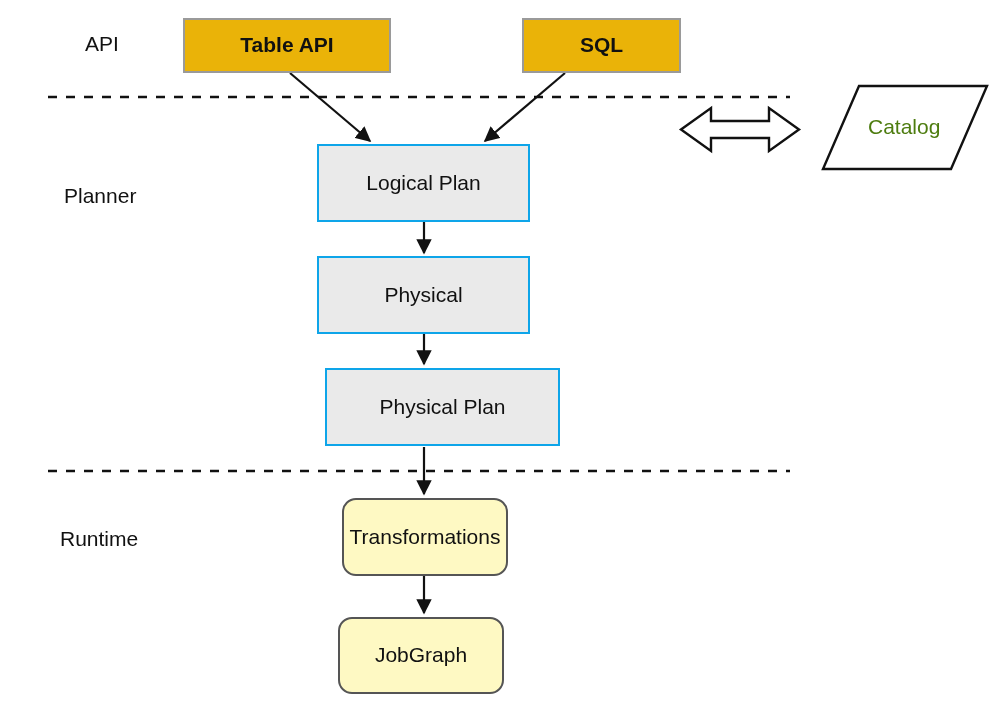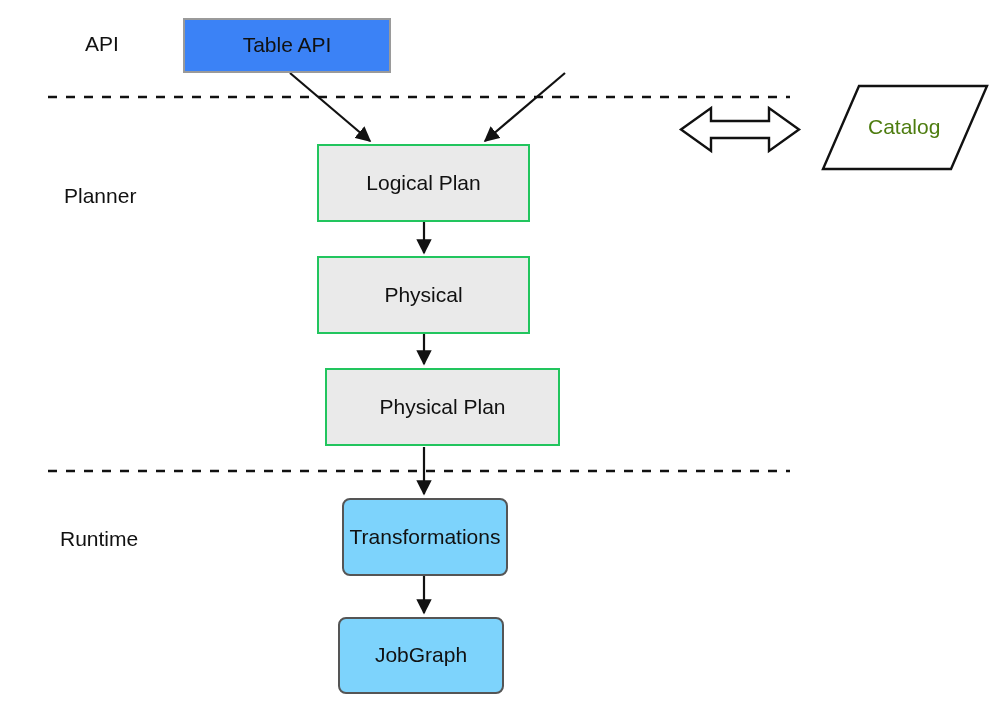--- a/index.html
+++ b/index.html
@@ -36,32 +36,33 @@
     display: flex;
     align-items: center;
     justify-content: center;
     box-sizing: border-box;
     font-size: 21px;
     color: #111111;
     text-align: center;
     line-height: 1.15;
   }
   .node-api {
-    background: #3b82f6;
+    background: #eab308;
     border: 2px solid #9a9a9a;
+    font-weight: bold;
   }
   .node-plan {
     background: #eaeaea;
-    border: 2px solid #22c55e;
+    border: 2px solid #0ea5e9;
     justify-content: center;
   }
   .node-runtime {
-    background: #7dd3fc;
+    background: #fef9c3;
     border: 2px solid #555555;
-    border-radius: 8px;
+    border-radius: 14px;
   }
   .node-label {
     pointer-events: none;
   }
   .catalog-label {
     position: absolute;
     font-size: 21px;
     color: #4d7c0f;
     white-space: nowrap;
   }
@@ -112,20 +113,23 @@
   <div class="layer-label" style="left:85px; top:33px;">API</div>
 
   <div class="layer-label" style="left:64px; top:185px;">Planner</div>
 
   <div class="layer-label" style="left:60px; top:528px;text-align:right;">Runtime</div>
 
   <div class="node node-api" style="left:183px; top:18px; width:208px; height:55px;">
     <span class="node-label">Table API</span>
   </div>
 
+  <div class="node node-api" style="left:522px; top:18px; width:159px; height:55px;">
+    <span class="node-label">SQL</span>
+  </div>
 
   <div class="node node-plan" style="left:317px; top:144px; width:213px; height:78px;">
     <span class="node-label">Logical Plan</span>
   </div>
 
   <div class="node node-plan" style="left:317px; top:256px; width:213px; height:78px;">
     <span class="node-label">Physical</span>
   </div>
 
   <div class="node node-plan" style="left:325px; top:368px; width:235px; height:78px;">

